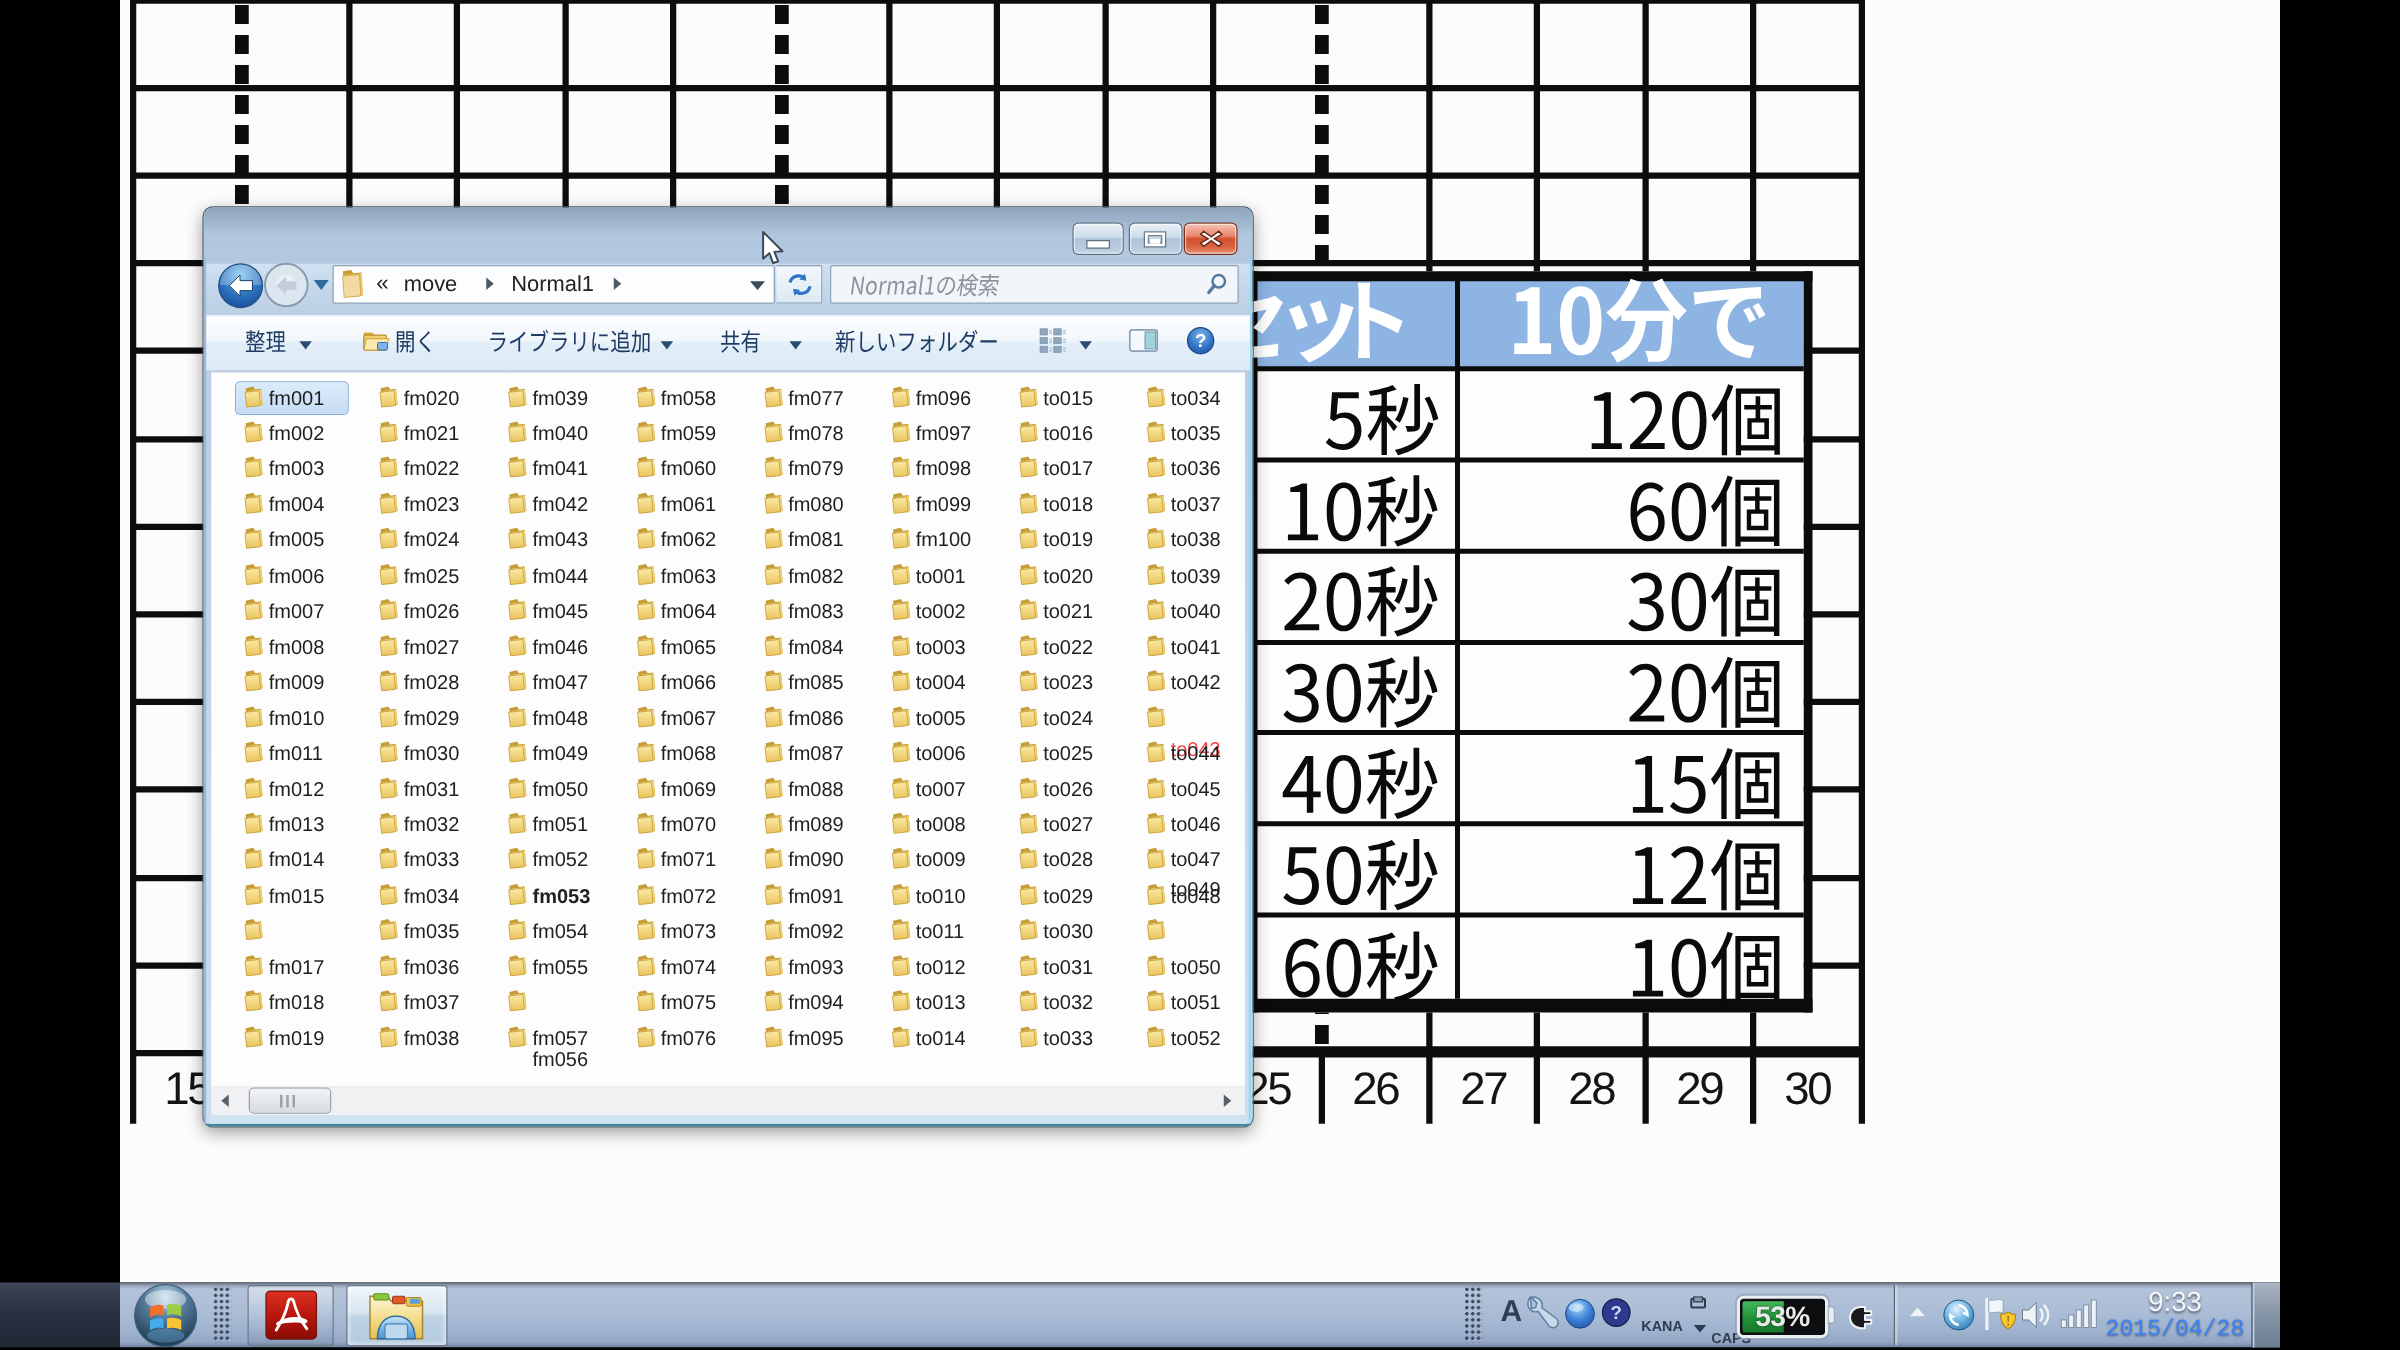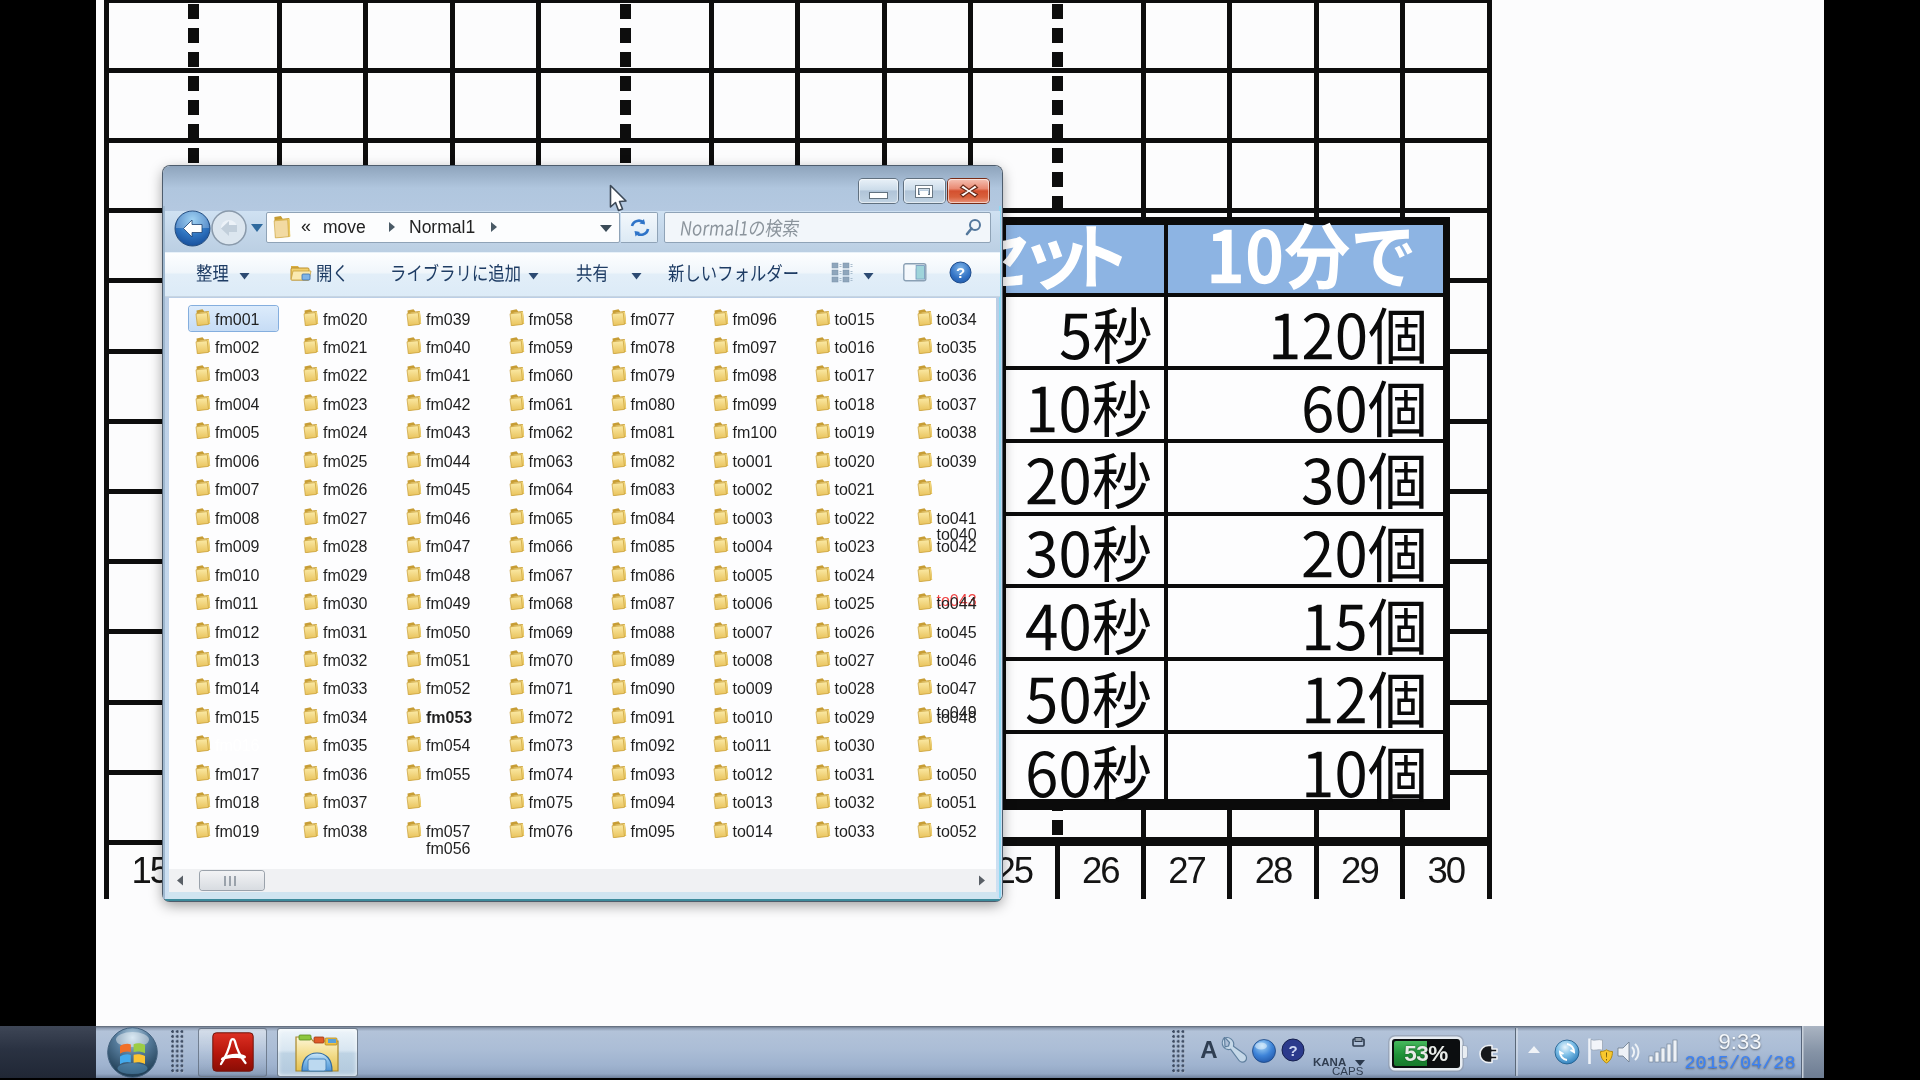--- a/index.html
+++ b/index.html
@@ -812,21 +812,21 @@
       <use href="#fld"></use>
     </svg>
     <div style="position:absolute;left:936.5px;top:421.3px;font-size:16px;color:#1f1f1f;line-height:24px;">to038</div>
     <svg style="position:absolute;left:914.5px;top:449.8px" width="19" height="18" viewBox="0 0 19 18">
       <use href="#fld"></use>
     </svg>
     <div style="position:absolute;left:936.5px;top:449.8px;font-size:16px;color:#1f1f1f;line-height:24px;">to039</div>
     <svg style="position:absolute;left:914.5px;top:478.2px" width="19" height="18" viewBox="0 0 19 18">
       <use href="#fld"></use>
     </svg>
-    <div style="position:absolute;left:936.5px;top:478.2px;font-size:16px;color:#1f1f1f;line-height:24px;margin-top:45px;">to040</div>
+    <div style="position:absolute;left:936.5px;top:478.2px;font-size:16px;color:#1f1f1f;line-height:24px;">to040</div>
     <svg style="position:absolute;left:914.5px;top:506.6px" width="19" height="18" viewBox="0 0 19 18">
       <use href="#fld"></use>
     </svg>
     <div style="position:absolute;left:936.5px;top:506.6px;font-size:16px;color:#1f1f1f;line-height:24px;">to041</div>
     <svg style="position:absolute;left:914.5px;top:535.1px" width="19" height="18" viewBox="0 0 19 18">
       <use href="#fld"></use>
     </svg>
     <div style="position:absolute;left:936.5px;top:535.1px;font-size:16px;color:#1f1f1f;line-height:24px;">to042</div>
     <svg style="position:absolute;left:914.5px;top:563.5px" width="19" height="18" viewBox="0 0 19 18">
       <use href="#fld"></use>
@@ -954,21 +954,21 @@
           <stop offset="1" stop-color="#123f90"></stop>
         </radialGradient>
       </defs>
       <circle cx="13" cy="13" r="11.5" fill="url(#bs)" stroke="#1c4683" stroke-width="0.8"></circle>
       <ellipse cx="10" cy="8" rx="6" ry="3.5" fill="rgba(255,255,255,0.45)"></ellipse>
     </svg>
     <svg style="position:absolute;left:1281px;top:1038px" width="26" height="26" viewBox="0 0 26 26">
       <circle cx="12" cy="12" r="11" fill="#2b3a8c" stroke="#16204e" stroke-width="1"></circle>
       <text x="12" y="17.5" font-size="15" font-weight="bold" text-anchor="middle" fill="#cdd6f2" font-family="Liberation Sans">?</text>
     </svg>
-    <div style="position:absolute;left:1332px;top:1037px;font-size:11.5px;font-weight:normal;color:#303d50;margin-top:28px;">CAPS</div>
+    <div style="position:absolute;left:1369px;top:1037px;font-size:11.5px;font-weight:bold;color:#303d50;margin-top:28px;">CAPS</div>
     <div style="position:absolute;left:1313px;top:1056px;font-size:11.5px;font-weight:bold;color:#303d50;">KANA</div>
     <svg style="position:absolute;left:1352px;top:1037px" width="14" height="12" viewBox="0 0 14 12">
       <rect x="1" y="2" width="11" height="7" rx="1" fill="none" stroke="#2c3a4e" stroke-width="1.6"></rect>
       <rect x="3" y="0.5" width="7" height="4" fill="#8e9aa8" stroke="#2c3a4e" stroke-width="1"></rect>
     </svg>
     <svg style="position:absolute;left:1354px;top:1059px" width="12" height="8" viewBox="0 0 12 8">
       <path d="M1 1 h10 l-5 6 z" fill="#2c3a4e"></path>
     </svg>
     <div style="position:absolute;left:1392px;top:1039px;width:68px;height:29px;border-radius:3px;background:#0c0e10;box-shadow:0 0 0 2.5px #e8edf2,0 0 0 4px rgba(140,150,165,0.55);"></div>
     <div style="position:absolute;left:1394.0px;top:1041.0px;width:33.0px;height:25.0px;background:linear-gradient(180deg,#46b85c,#1f9238 55%,#17792c);border-radius:2px 0 0 2px;"></div>

